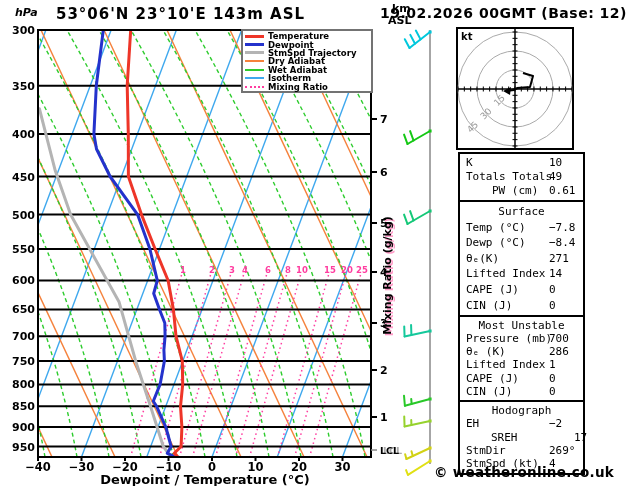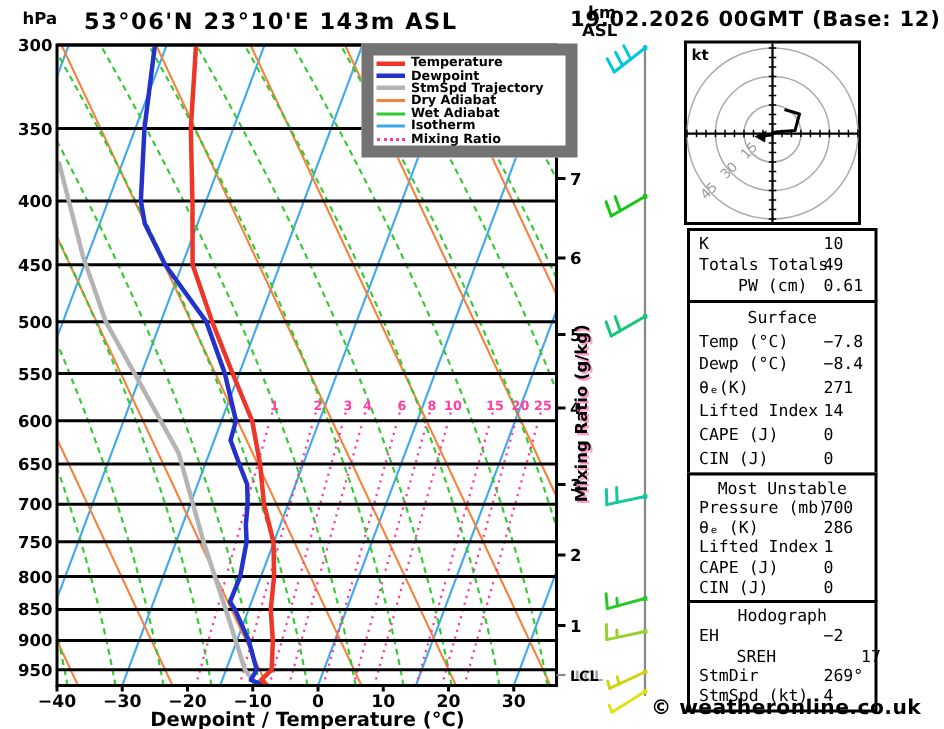--- a/index.html
+++ b/index.html
@@ -1,27 +1,27 @@
 <!DOCTYPE html>
 <html><head>
 <meta charset="utf-8">
 <style>
   html,body{margin:0;padding:0;background:#fff;}
   .stage{position:relative;width:629px;height:486px;background:#fff;overflow:hidden;
          font-family:"DejaVu Sans",sans-serif;color:#000;}
   .t{position:absolute;white-space:pre;}
-  .hpa{left:15px;top:6px;font-size:11px;font-weight:bold;}
+  .hpa{left:15px;top:6px;font-size:11px;font-weight:bold;font-style:italic;}
   .station{left:56px;top:5px;font-size:15px;font-weight:bold;letter-spacing:1px;}
   .km{left:392px;top:2px;font-size:11px;font-weight:bold;}
   .asl{left:388px;top:14px;font-size:11px;font-weight:bold;}
   .run{right:2px;top:5px;font-size:14px;font-weight:bold;letter-spacing:0.5px;}
   .copyright{left:434px;top:464px;font-size:13.5px;font-weight:bold;letter-spacing:0.3px;}
   svg#chart{position:absolute;left:0;top:0;}
   .legend{position:absolute;left:241px;top:29px;width:126px;height:59px;background:#fff;
-          border:8px solid #737373;padding:1px 0 0 2px;}
+          border:2px solid #737373;padding:1px 0 0 2px;}
   .lrow{display:flex;align-items:center;height:8.4px;}
   .lsw{width:19px;margin-right:4px;flex:none;}
   .llab{font-size:8.5px;font-weight:bold;white-space:pre;}
   #tables{position:absolute;left:458px;top:154px;width:127px;
           font-family:"DejaVu Sans Mono",monospace;font-size:11px;}
   .ibox{border:2px solid #000;background:#fff;margin-top:-2px;padding:2px 0;}
   .ihead{text-align:center;}
   .irow{position:relative;padding-left:6px;white-space:pre;}
   .irow .v{position:absolute;left:89px;top:0;}
 </style>

